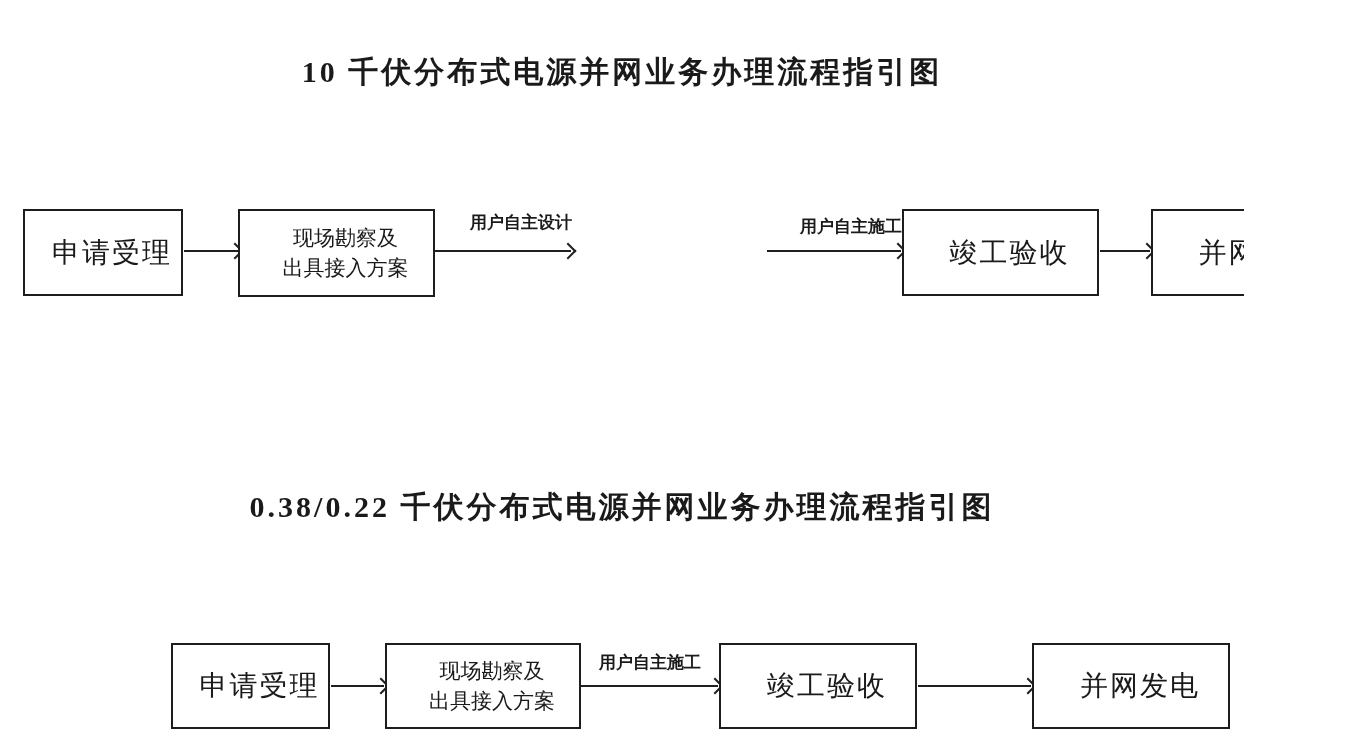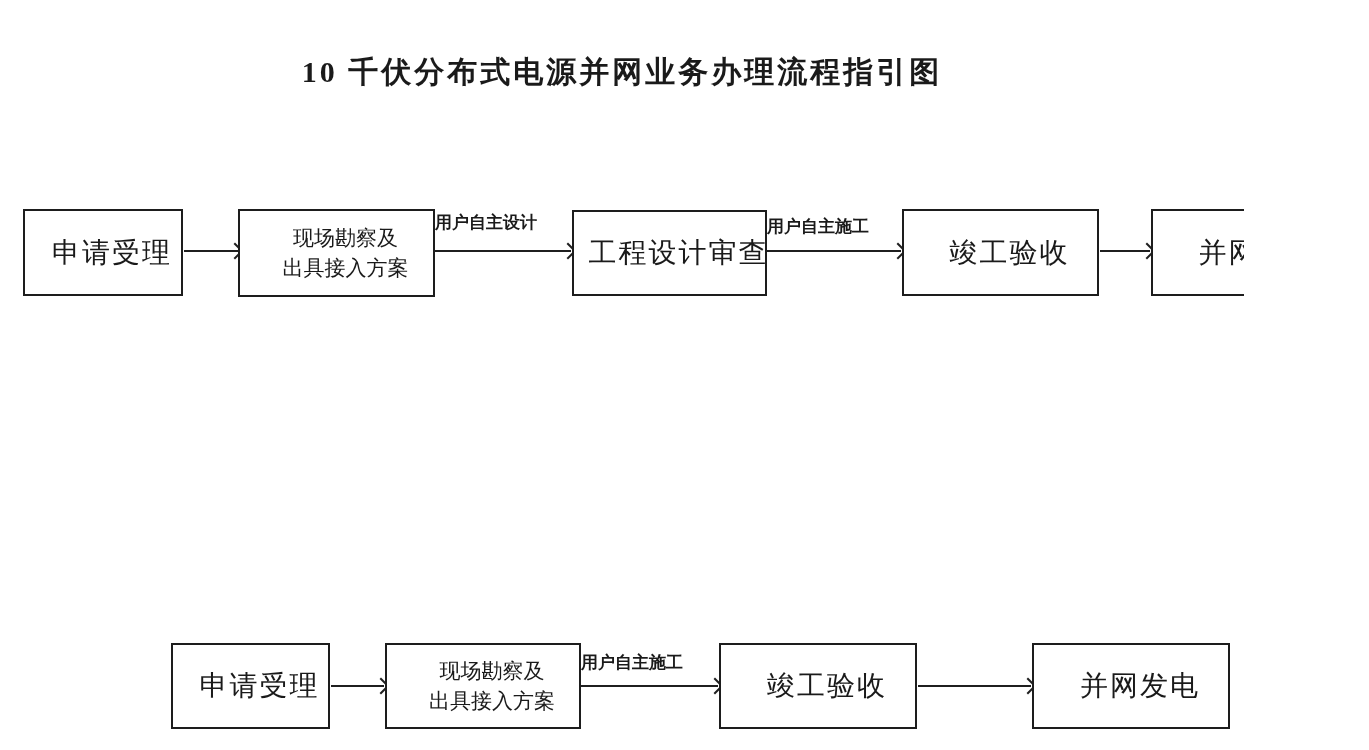--- a/index.html
+++ b/index.html
@@ -71,21 +71,21 @@
     border-right: 2px solid #1f1f1f;
     transform: rotate(45deg);
   }
   .arrow-label {
     position: absolute;
     font-family: "Liberation Sans", "DejaVu Sans", sans-serif;
     font-size: 17px;
     line-height: 20px;
     font-weight: 600;
     color: #1a1a1a;
-    text-align: left;
+    text-align: right;
     white-space: nowrap;
   }
 </style>
 </head>
 <body>
 
 <div class="page">
 
   <div class="chart-title" style="top:54px;">10 千伏分布式电源并网业务办理流程指引图</div>
 
@@ -96,37 +96,35 @@
   <div class="arrow" style="left:184px; top:250px; width:54px;"></div>
 
   <div class="flow-box" style="left:238px; top:209px; width:197px; height:88px;">
     <span class="sans-line">现场勘察及</span>
     <span class="sans-line">出具接入方案</span>
   </div>
 
   <div class="arrow-label" style="left:435px; top:213px; width:137px;">用户自主设计</div>
   <div class="arrow" style="left:435px; top:250px; width:136px;"></div>
 
-  <div class="flow-box" style="left:572px; top:210px; width:195px; height:86px;">
-    <span class="serif-label">工程设计审查</span>
-  </div>
 
   <div class="arrow-label" style="left:767px; top:217px; width:135px;">用户自主施工</div>
   <div class="arrow" style="left:767px; top:250px; width:134px;"></div>
 
   <div class="flow-box" style="left:902px; top:209px; width:197px; height:87px;">
     <span class="serif-label">竣工验收</span>
   </div>
 
   <div class="arrow" style="left:1100px; top:250px; width:50px;"></div>
 
   <div class="flow-box" style="left:1151px; top:209px; width:197px; height:87px;">
     <span class="serif-label">并网发电</span>
   </div>
 
+  <div class="chart-title" style="top:489px;">0.38/0.22 千伏分布式电源并网业务办理流程指引图</div>
 
   <div class="flow-box" style="left:171px; top:643px; width:159px; height:86px;">
     <span class="serif-label">申请受理</span>
   </div>
 
   <div class="arrow" style="left:331px; top:685px; width:53px;"></div>
 
   <div class="flow-box" style="left:385px; top:643px; width:196px; height:86px;">
     <span class="sans-line">现场勘察及</span>
     <span class="sans-line">出具接入方案</span>

